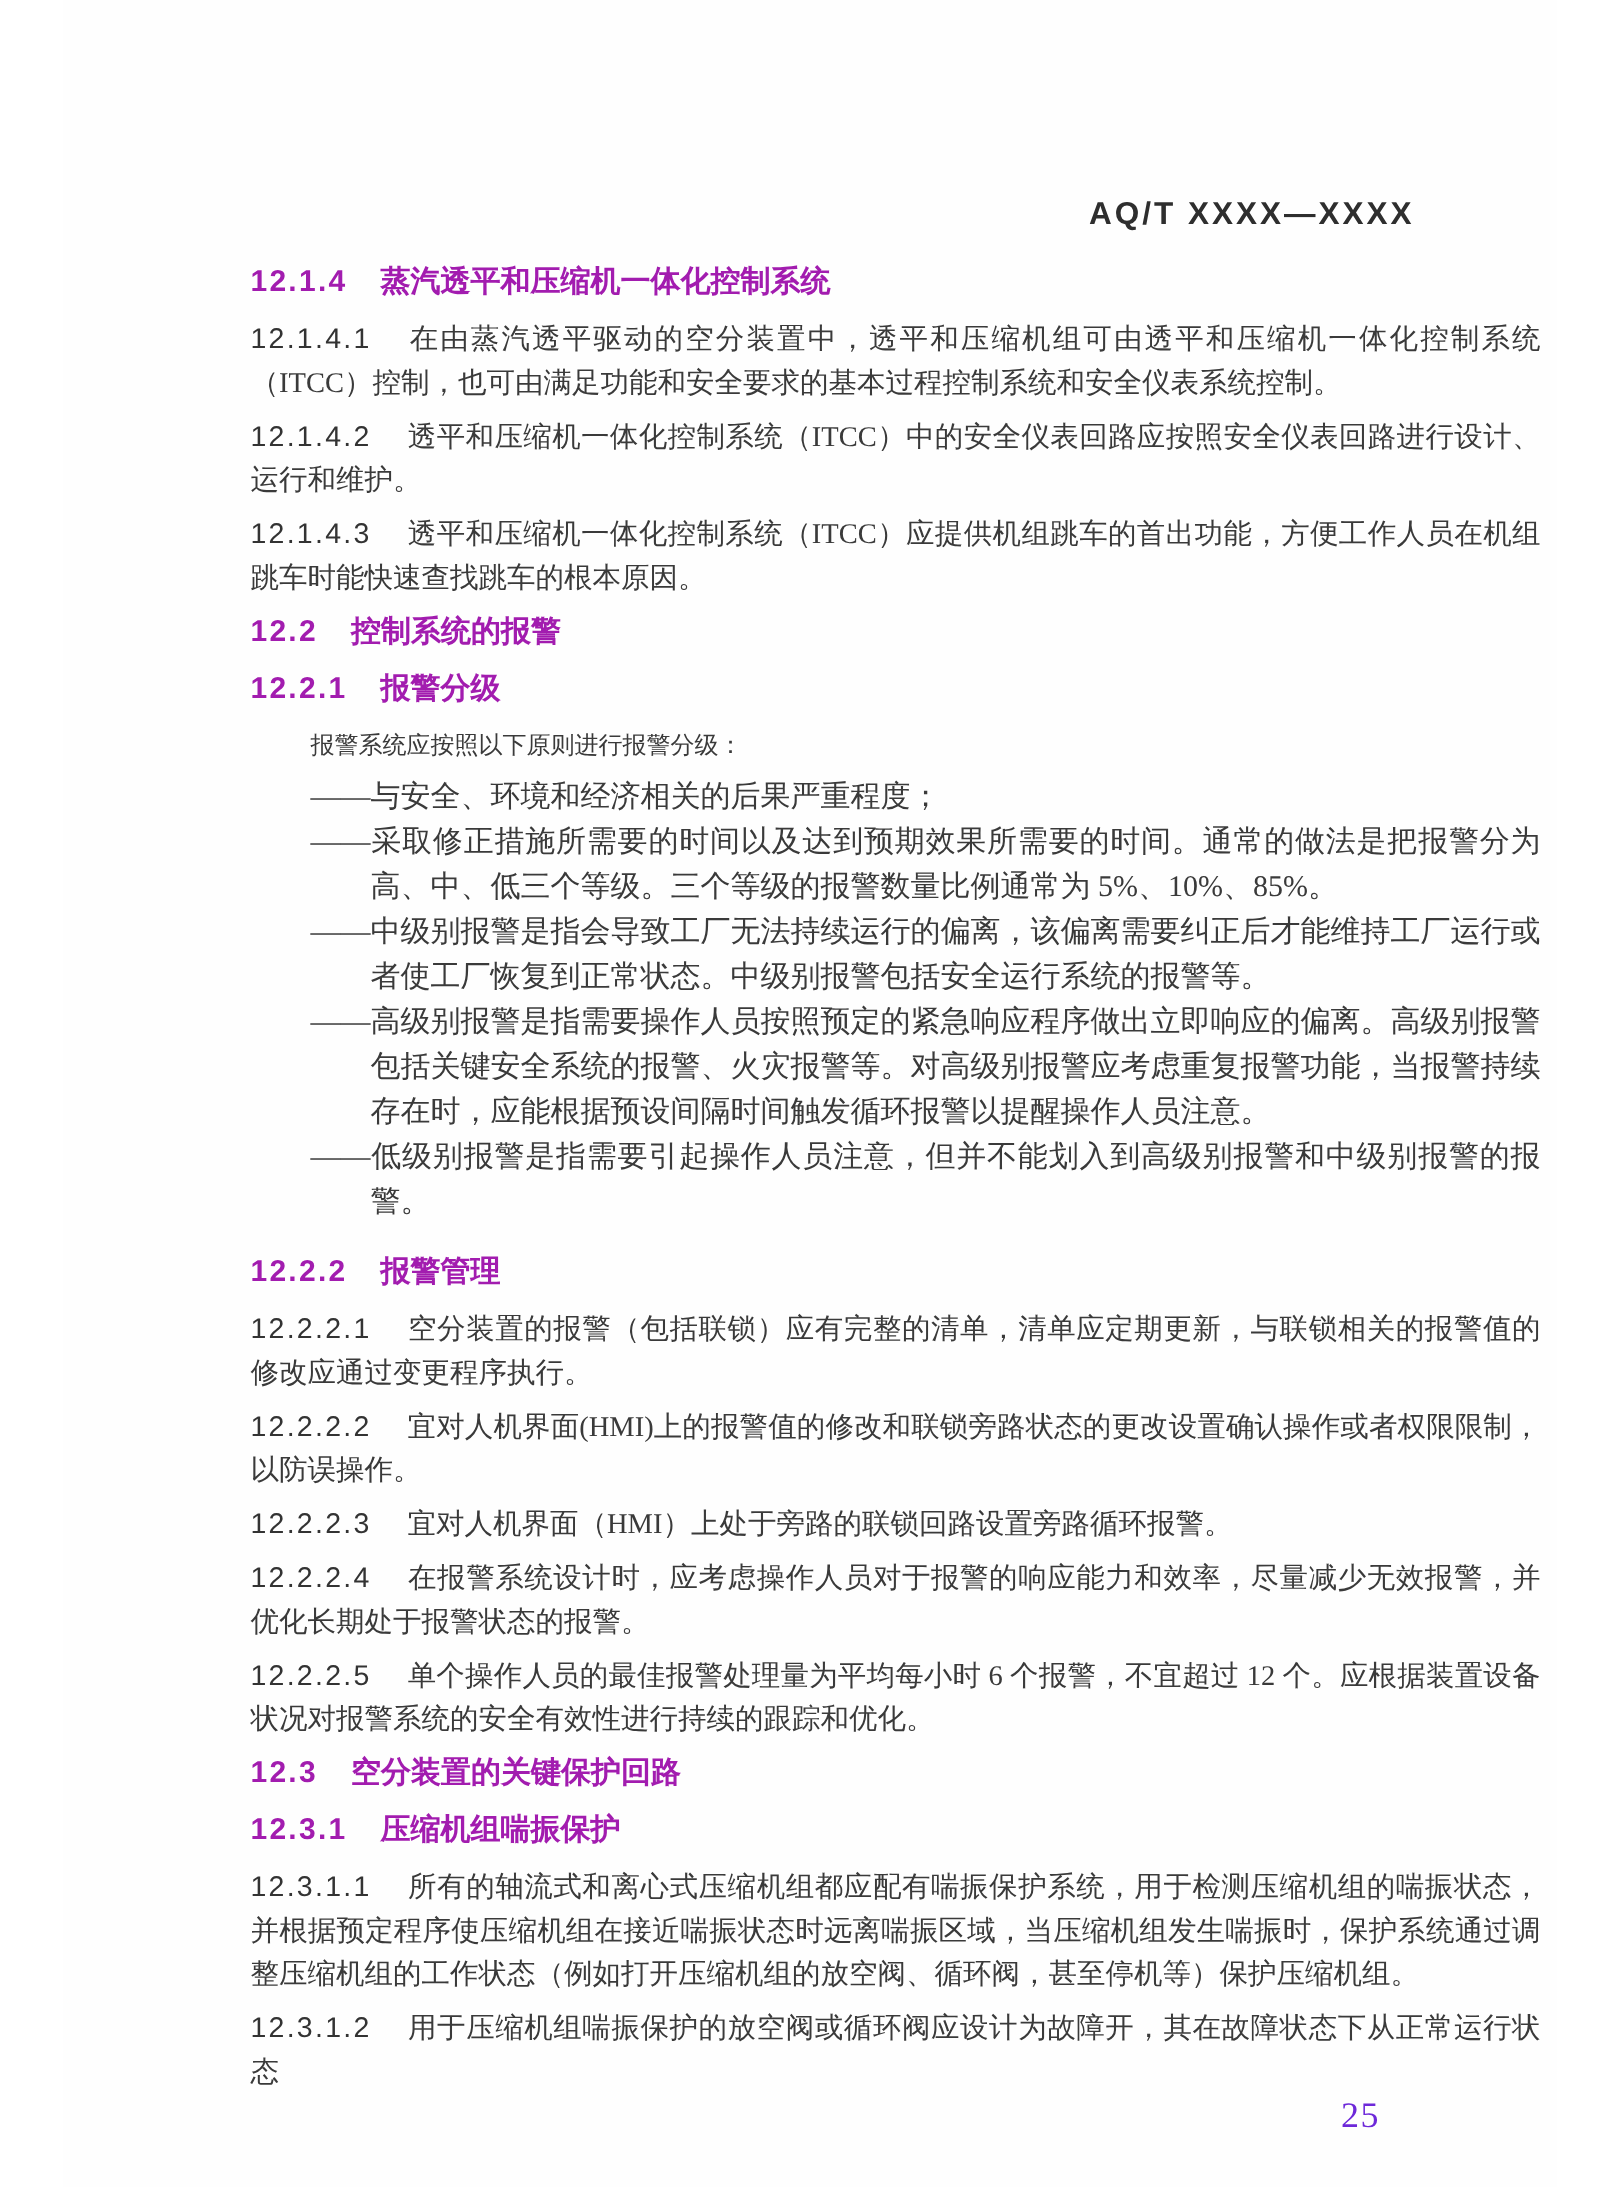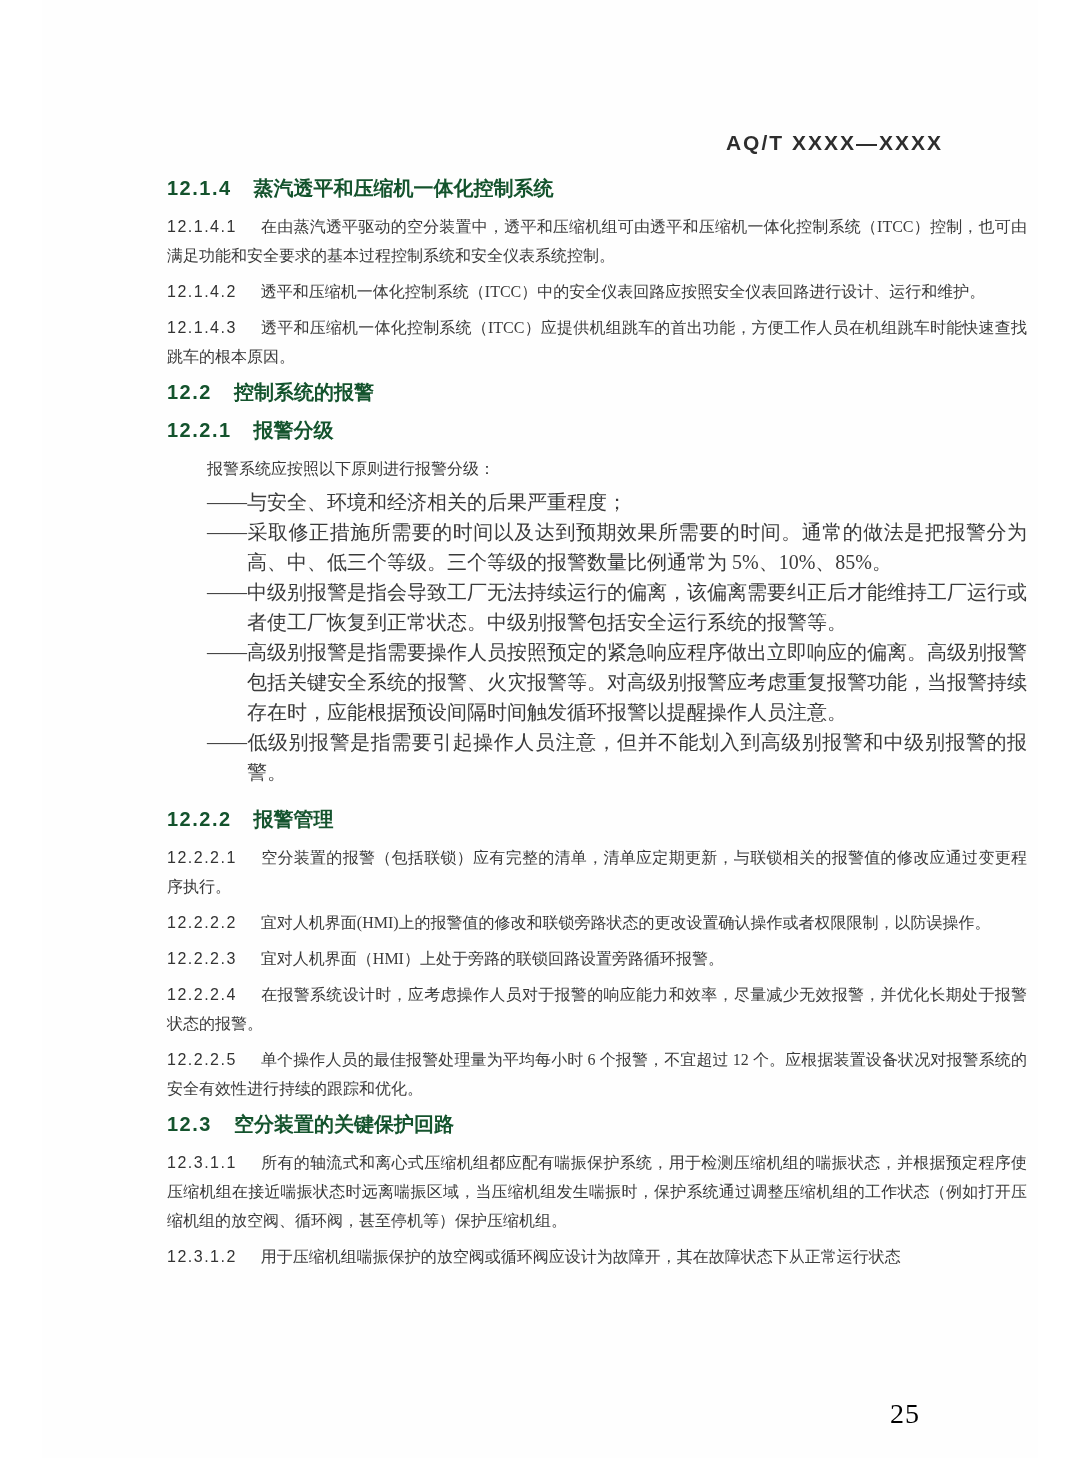--- a/index.html
+++ b/index.html
@@ -29,28 +29,28 @@
     position: absolute;
     top: 169px;
     left: 125px;
     width: 860px;
   }
   .h2, .h3 {
     font-family: "Liberation Sans", sans-serif;
     font-weight: 700;
     font-size: 20px;
     line-height: 29px;
-    color: #14532d;
+    color: #a21caf;
     margin-top: 5px;
     margin-bottom: 9px;
   }
   .h2 { margin-top: 7px; }
   .hnum { letter-spacing: 1.5px; margin-right: 22px; }
   .para {
-    font-size: 16px;
+    font-size: 19px;
     line-height: 29px;
     text-align: justify;
     margin-bottom: 7px;
     color: #3a3a3a;
   }
   .pnum {
     font-family: "Liberation Sans", sans-serif;
     letter-spacing: 1.5px;
     margin-right: 24px;
     white-space: nowrap;
@@ -72,22 +72,22 @@
     margin-left: 0;
   }
   .dash {
     letter-spacing: 0;
     white-space: nowrap;
   }
   .page-number {
     position: absolute;
     top: 1398px;
     right: 118px;
-    font-size: 28px;
-    color: #000000;
+    font-size: 24px;
+    color: #6d28d9;
     letter-spacing: 1px;
   }
 </style>
 </head>
 <body>
 
 <div class="page">
 
   <div class="doc-code">AQ/T XXXX—XXXX</div>
 
@@ -159,20 +159,23 @@
     </p>
 
     <p class="para">
       <span class="pnum">12.2.2.5</span><span>单个操作人员的最佳报警处理量为平均每小时 6 个报警，不宜超过 12 个。应根据装置设备状况对报警系统的安全有效性进行持续的跟踪和优化。</span>
     </p>
 
     <div class="h2">
       <span class="hnum">12.3</span><span>空分装置的关键保护回路</span>
     </div>
 
+    <div class="h3">
+      <span class="hnum">12.3.1</span><span>压缩机组喘振保护</span>
+    </div>
 
     <p class="para">
       <span class="pnum">12.3.1.1</span><span>所有的轴流式和离心式压缩机组都应配有喘振保护系统，用于检测压缩机组的喘振状态，并根据预定程序使压缩机组在接近喘振状态时远离喘振区域，当压缩机组发生喘振时，保护系统通过调整压缩机组的工作状态（例如打开压缩机组的放空阀、循环阀，甚至停机等）保护压缩机组。</span>
     </p>
 
     <p class="para">
       <span class="pnum">12.3.1.2</span><span>用于压缩机组喘振保护的放空阀或循环阀应设计为故障开，其在故障状态下从正常运行状态</span>
     </p>
 
   </div>

